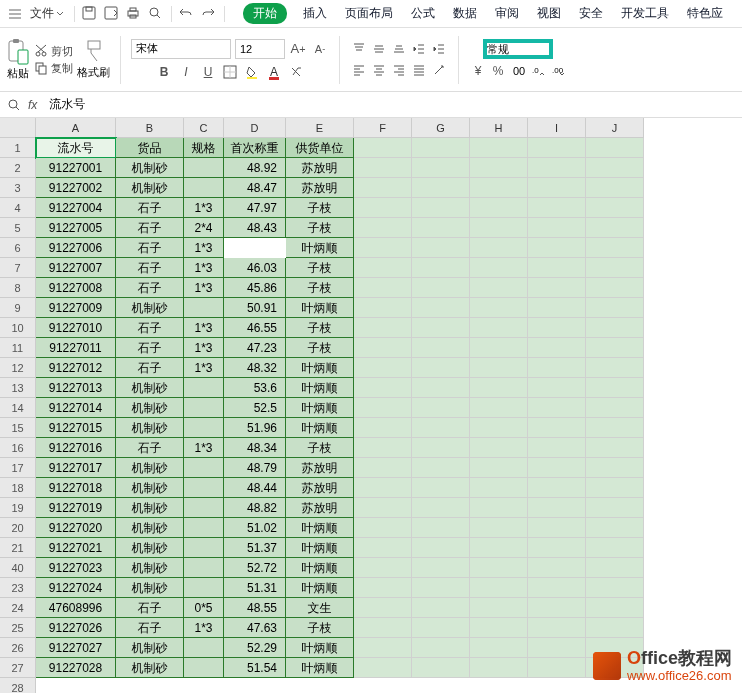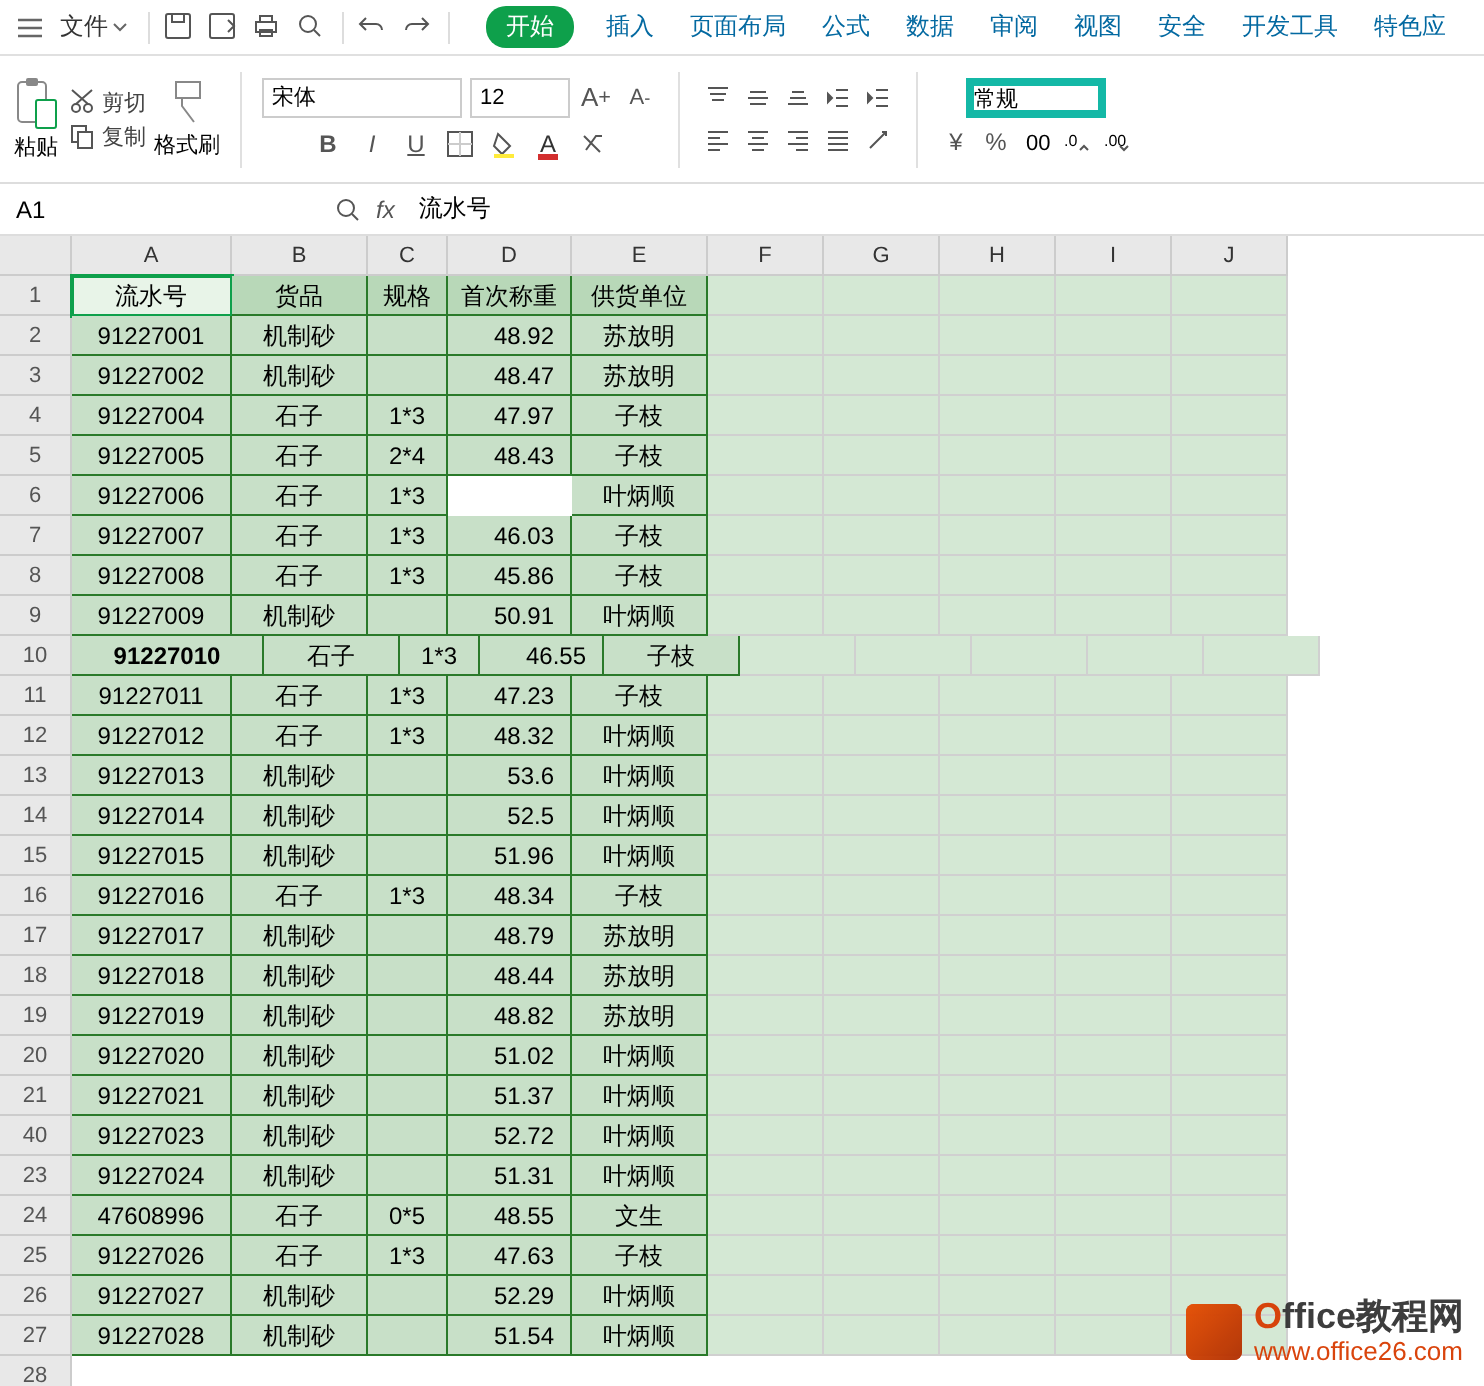--- a/index.html
+++ b/index.html
@@ -4,21 +4,21 @@
   <style>
     * { margin: 0; padding: 0; box-sizing: border-box; }
     body { font-family: "Microsoft YaHei", Arial, sans-serif; font-size: 12px; background: #fff; width: 742px; height: 693px; overflow: hidden; position: relative; }
     
     .menubar { display: flex; align-items: center; height: 28px; padding: 0 8px; gap: 4px; border-bottom: 1px solid #e0e0e0; }
     .menubar .menu-icon { width: 14px; height: 14px; display: inline-flex; align-items: center; justify-content: center; }
     .menubar .file-btn { display: flex; align-items: center; gap: 2px; padding: 2px 4px; color: #333; }
     .menubar .sep { width: 1px; height: 16px; background: #ddd; margin: 0 2px; }
     .menubar .tb-icon { width: 18px; height: 18px; color: #555; cursor: pointer; }
     .tabs { display: flex; gap: 14px; margin-left: 12px; }
-    .tab { color: #0369a1; padding: 2px 2px; cursor: pointer; }
+    .tab { color: #0f172a; padding: 2px 2px; cursor: pointer; }
     .tab.active { background: #0ea04b; color: #fff; border-radius: 10px; padding: 2px 10px; }
     
     .ribbon { display: flex; align-items: center; height: 64px; padding: 4px 6px; border-bottom: 1px solid #ddd; gap: 6px; }
     .ribbon-group { display: flex; align-items: center; gap: 4px; }
     .ribbon-vsep { width: 1px; height: 48px; background: #e0e0e0; margin: 0 4px; }
     .paste-block { display: flex; flex-direction: column; align-items: center; gap: 0; }
     .paste-icon { width: 24px; height: 28px; }
     .small-btns { display: flex; flex-direction: column; gap: 2px; }
     .small-btn { display: flex; align-items: center; gap: 3px; color: #444; font-size: 11px; cursor: pointer; }
     .fmt-painter { display: flex; flex-direction: column; align-items: center; cursor: pointer; }
@@ -286,21 +286,20 @@
           <svg width="14" height="14" viewBox="0 0 14 14">
             <text x="1" y="9" font-size="8">.00</text>
             <path d="M9 9l2 2 2-2" stroke="#555" fill="none"></path>
           </svg>
         </span>
     </div>
   </div>
 </div>
 
 <div class="name-bar">
-  <input class="name-box" value="A1" style="">
   <div class="fx-area">
     <span>
         <svg width="16" height="16" viewBox="0 0 16 16">
           <circle cx="7" cy="7" r="4" fill="none" stroke="#555"></circle>
           <path d="M10 10l3 3" stroke="#555"></path>
         </svg>
       </span>
     <span style="font-style:italic;color:#555">fx</span>
     <input class="formula-box" value="流水号" style="">
   </div>
@@ -453,21 +452,21 @@
         <div class="cell data" style="width: 40px;"></div>
         <div class="cell data num" style="width: 62px;">50.91</div>
         <div class="cell data" style="width: 68px;">叶炳顺</div>
         <div class="cell" style="width: 58px;"></div>
         <div class="cell" style="width: 58px;"></div>
         <div class="cell" style="width: 58px;"></div>
         <div class="cell" style="width: 58px;"></div>
         <div class="cell" style="width: 58px;"></div>
       </div>
       <div class="crow">
-        <div class="cell data" style="width: 96px; font-weight: bold;">91227010</div>
+        <div class="cell data" style="width: 80px;">91227010</div>
         <div class="cell data" style="width: 68px;">石子</div>
         <div class="cell data" style="width: 40px;">1*3</div>
         <div class="cell data num" style="width: 62px;">46.55</div>
         <div class="cell data" style="width: 68px;">子枝</div>
         <div class="cell" style="width: 58px;"></div>
         <div class="cell" style="width: 58px;"></div>
         <div class="cell" style="width: 58px;"></div>
         <div class="cell" style="width: 58px;"></div>
         <div class="cell" style="width: 58px;"></div>
       </div>

